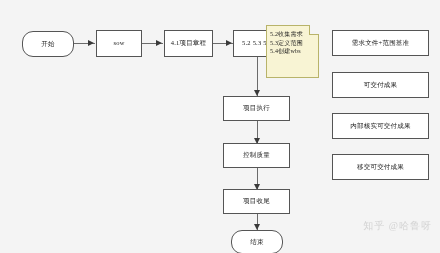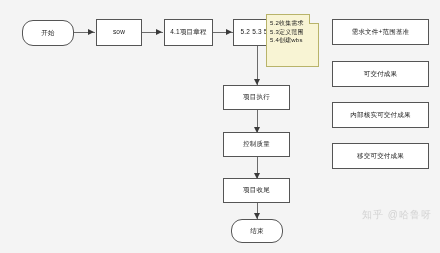--- a/index.html
+++ b/index.html
@@ -9,23 +9,24 @@
   body {
     width: 440px;
     height: 253px;
     background: #f4f4f4;
     font-family: "Liberation Sans", "DejaVu Sans", sans-serif;
     overflow: hidden;
     position: relative;
   }
   #canvas {
     position: absolute;
-    left: 0; top: 0;
+    left: 0; top: 11px;
     width: 440px;
     height: 228px;
+    font-family: Liberation Serif, serif;
   }
   .node {
     position: absolute;
     background: #ffffff;
     border: 1px solid #555555;
     box-sizing: border-box;
     display: flex;
     align-items: center;
     justify-content: center;
     text-align: center;

